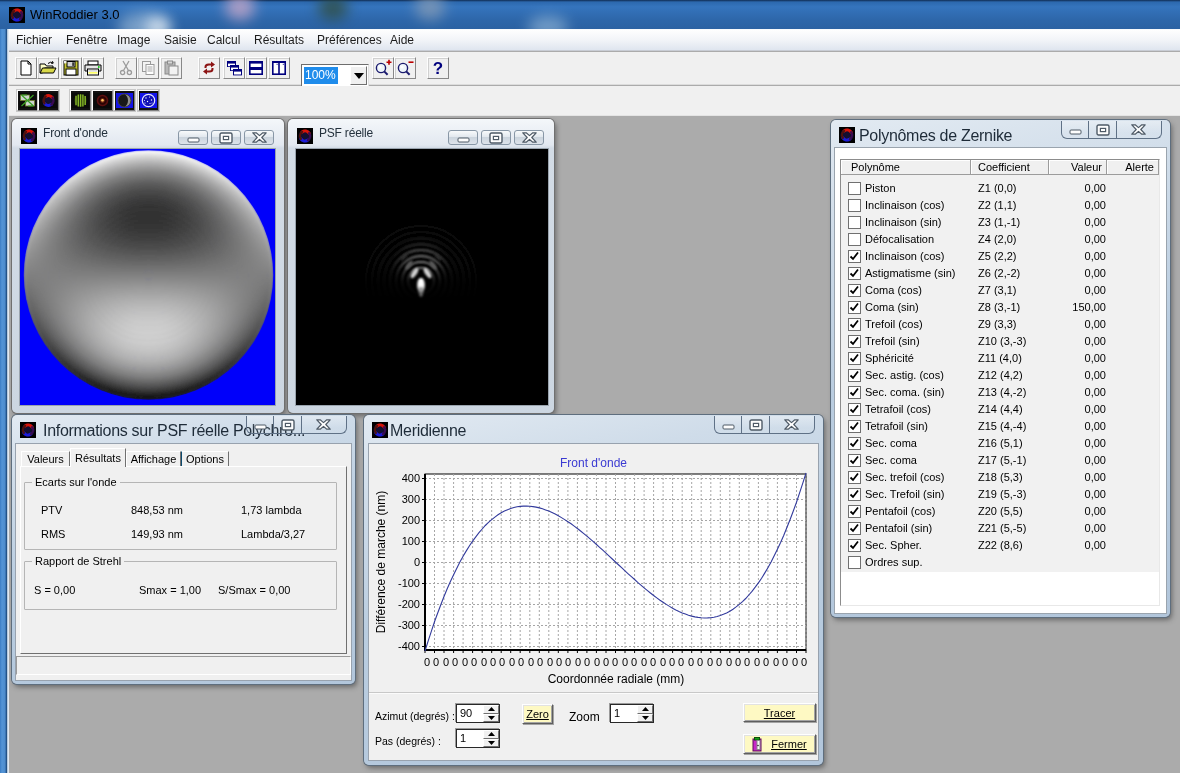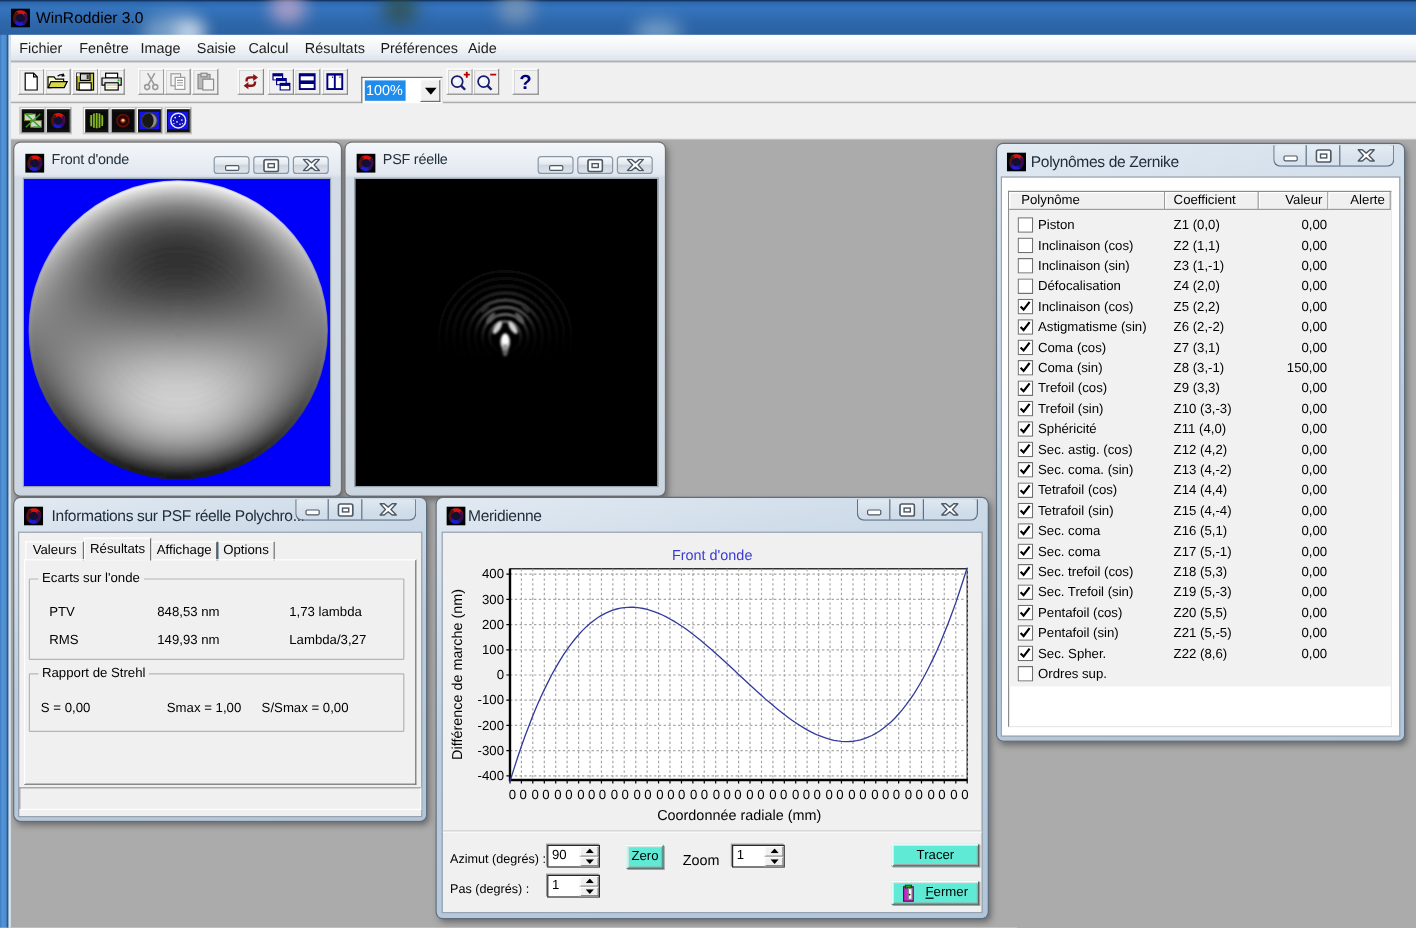--- a/index.html
+++ b/index.html
@@ -16,28 +16,28 @@
 #toolbar2{left:9px;top:86px;width:1171px;height:30px;background:#f0f0f0;border-bottom:1px solid #e4e4e4;}
 .tbtn{position:absolute;width:22px;height:22px;background:#f0f0f0;border-top:1px solid #fdfdfd;border-left:1px solid #fdfdfd;border-right:1px solid #888;border-bottom:1px solid #888;box-shadow:1px 1px 0 #d0d0d0 inset;display:flex;align-items:center;justify-content:center;}
 .tbtn2{position:absolute;width:21px;height:21px;background:#111;border-top:1px solid #fdfdfd;border-left:1px solid #fdfdfd;border-right:1px solid #808080;border-bottom:1px solid #808080;outline:1px solid #c8c8c8;display:flex;align-items:center;justify-content:center;}
 
 .winA{position:absolute;border-radius:5px;background:linear-gradient(180deg,#f4f7fa 0,#e2e8f0 26px,#d3dce6 29px,#ccd6e1 100%);box-shadow:0 0 0 1px #707070,2px 3px 5px rgba(40,40,40,.5);}
 .winA .ttext{position:absolute;left:31px;top:7px;font-size:12px;color:#24313d;letter-spacing:-.2px;}
 .winA .tico{position:absolute;left:9px;top:9px;}
 .capA{position:absolute;top:11px;width:30px;height:15px;border:1px solid #8897a6;border-radius:3px;background:linear-gradient(180deg,#f8fafb 0,#e2e8ee 45%,#ccd5de 50%,#dde3ea 100%);display:flex;align-items:center;justify-content:center;}
 
 .winB{position:absolute;border-radius:5px;background:linear-gradient(168deg,#e2eaf2 0,#cfdce9 20%,#bacde0 48%,#b2c6db 100%);box-shadow:0 0 0 1px #5e6e7e,2px 3px 5px rgba(40,40,40,.5);}
-.winB .ttext{position:absolute;left:28px;top:7px;font-size:13px;color:#1e2b38;letter-spacing:-.3px;}
+.winB .ttext{position:absolute;left:28px;top:7px;font-size:16px;color:#1e2b38;letter-spacing:-.3px;}
 .winB .tico{position:absolute;left:8px;top:7px;}
 .capgrp{position:absolute;top:1px;height:18px;border:1px solid #5f7186;border-top:none;border-radius:0 0 6px 6px;display:flex;background:linear-gradient(180deg,rgba(255,255,255,.35),rgba(255,255,255,.05) 70%);}
 .capgrp .cell{height:100%;display:flex;align-items:center;justify-content:center;border-right:1px solid #5f7186;}
 .capgrp .cell:last-child{border-right:none;}
 
 .txt{position:absolute;font-size:11px;color:#000;white-space:nowrap;}
-.btn95{position:absolute;background:#5eead4;border-top:1px solid #ffffff;border-left:1px solid #ffffff;border-right:1px solid #5e5e5e;border-bottom:1px solid #5e5e5e;box-shadow:inset 1px 1px 0 #e2e2e2,inset -1px -1px 0 #a4a4a4,1px 1px 0 rgba(100,100,100,.55);display:flex;align-items:center;justify-content:center;font-size:11px;color:#000;}
+.btn95{position:absolute;background:#fef9c3;border-top:1px solid #ffffff;border-left:1px solid #ffffff;border-right:1px solid #5e5e5e;border-bottom:1px solid #5e5e5e;box-shadow:inset 1px 1px 0 #e2e2e2,inset -1px -1px 0 #a4a4a4,1px 1px 0 rgba(100,100,100,.55);display:flex;align-items:center;justify-content:center;font-size:11px;color:#000;text-decoration:underline;}
 .edit{position:absolute;background:#fff;border:1px solid #282828;box-shadow:-1px -1px 0 #9a9a9a;font-size:11px;color:#000;padding:2px 0 0 3px;}
 .spin{position:absolute;width:16px;}
 .spinb{height:50%;background:#f0f0f0;border-top:1px solid #fff;border-left:1px solid #fff;border-right:1px solid #707070;border-bottom:1px solid #707070;display:flex;align-items:center;justify-content:center;}
 .gbox{position:absolute;border:1px solid #b5b5b5;border-radius:1px;}
 .gbox .glabel{position:absolute;left:7px;top:-7px;background:#f0f0f0;padding:0 3px;font-size:11px;}
 </style></head><body>
 <div id="root">
 <div id="titlebar" class="abs">
       <div class="blob" style="left:118px;top:12px;width:52px;height:30px;background:#a8c4de;opacity:.6"></div>
       <div class="blob" style="left:146px;top:17px;width:24px;height:20px;background:#eef4f9;opacity:.75"></div>

